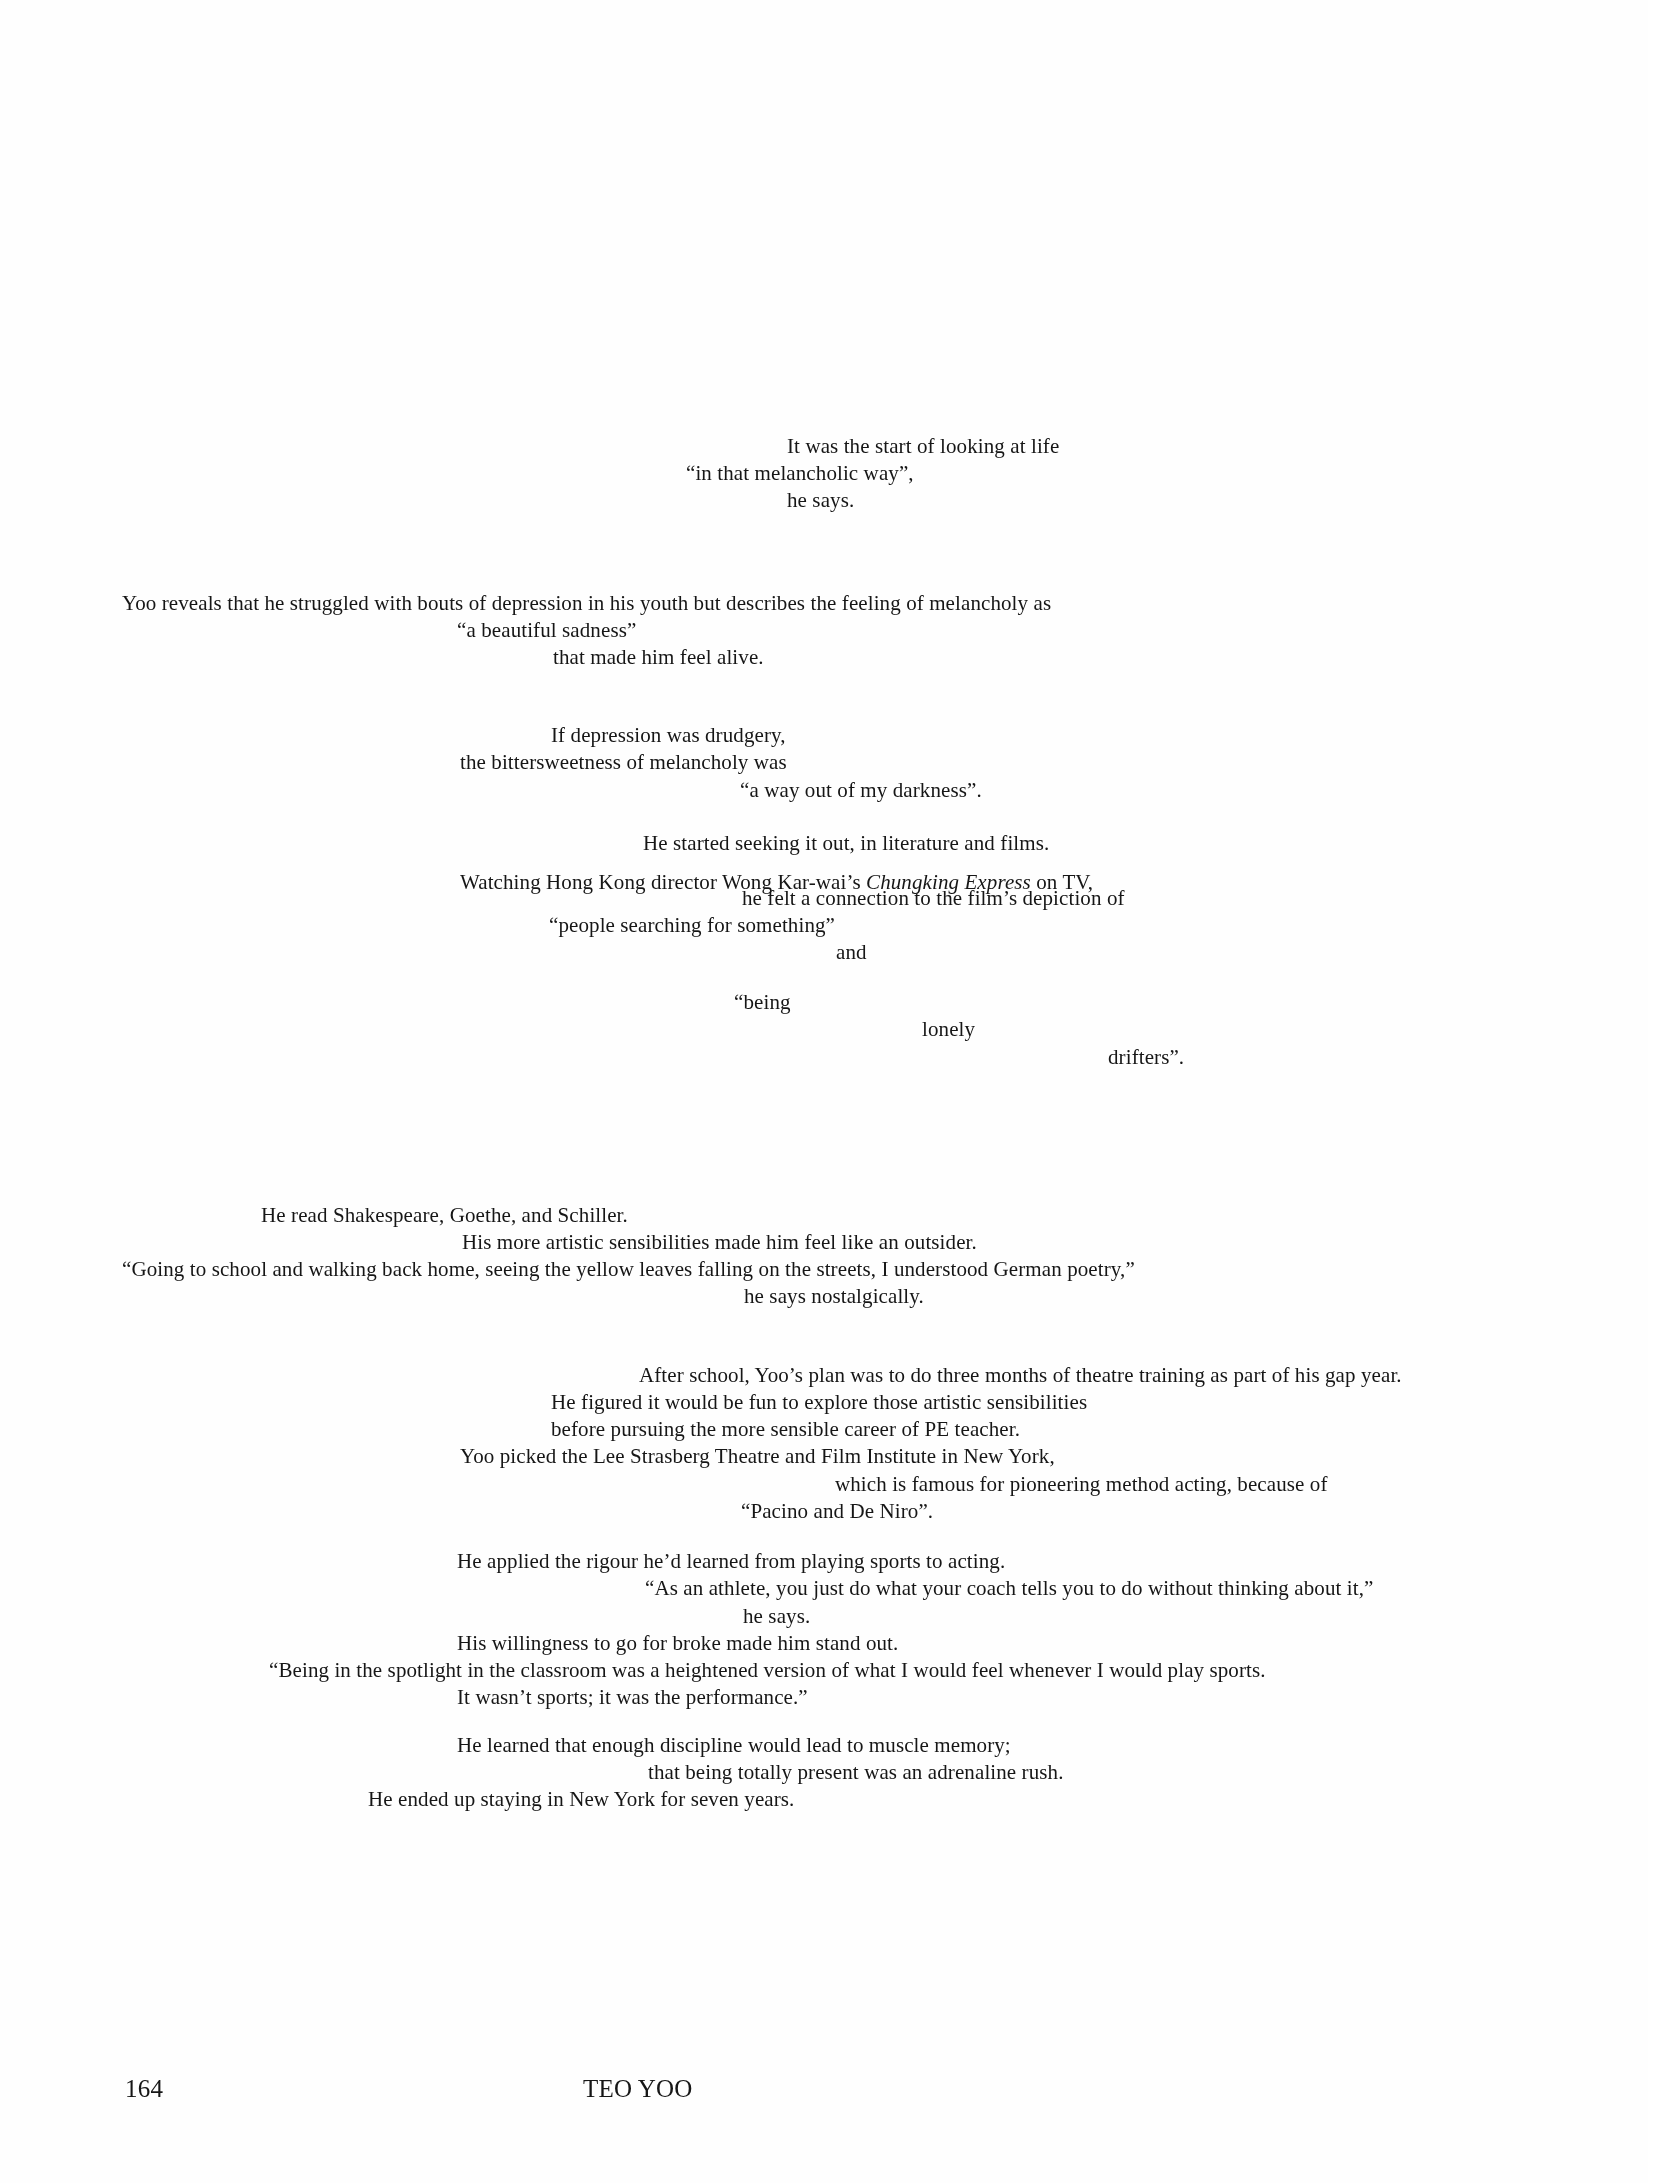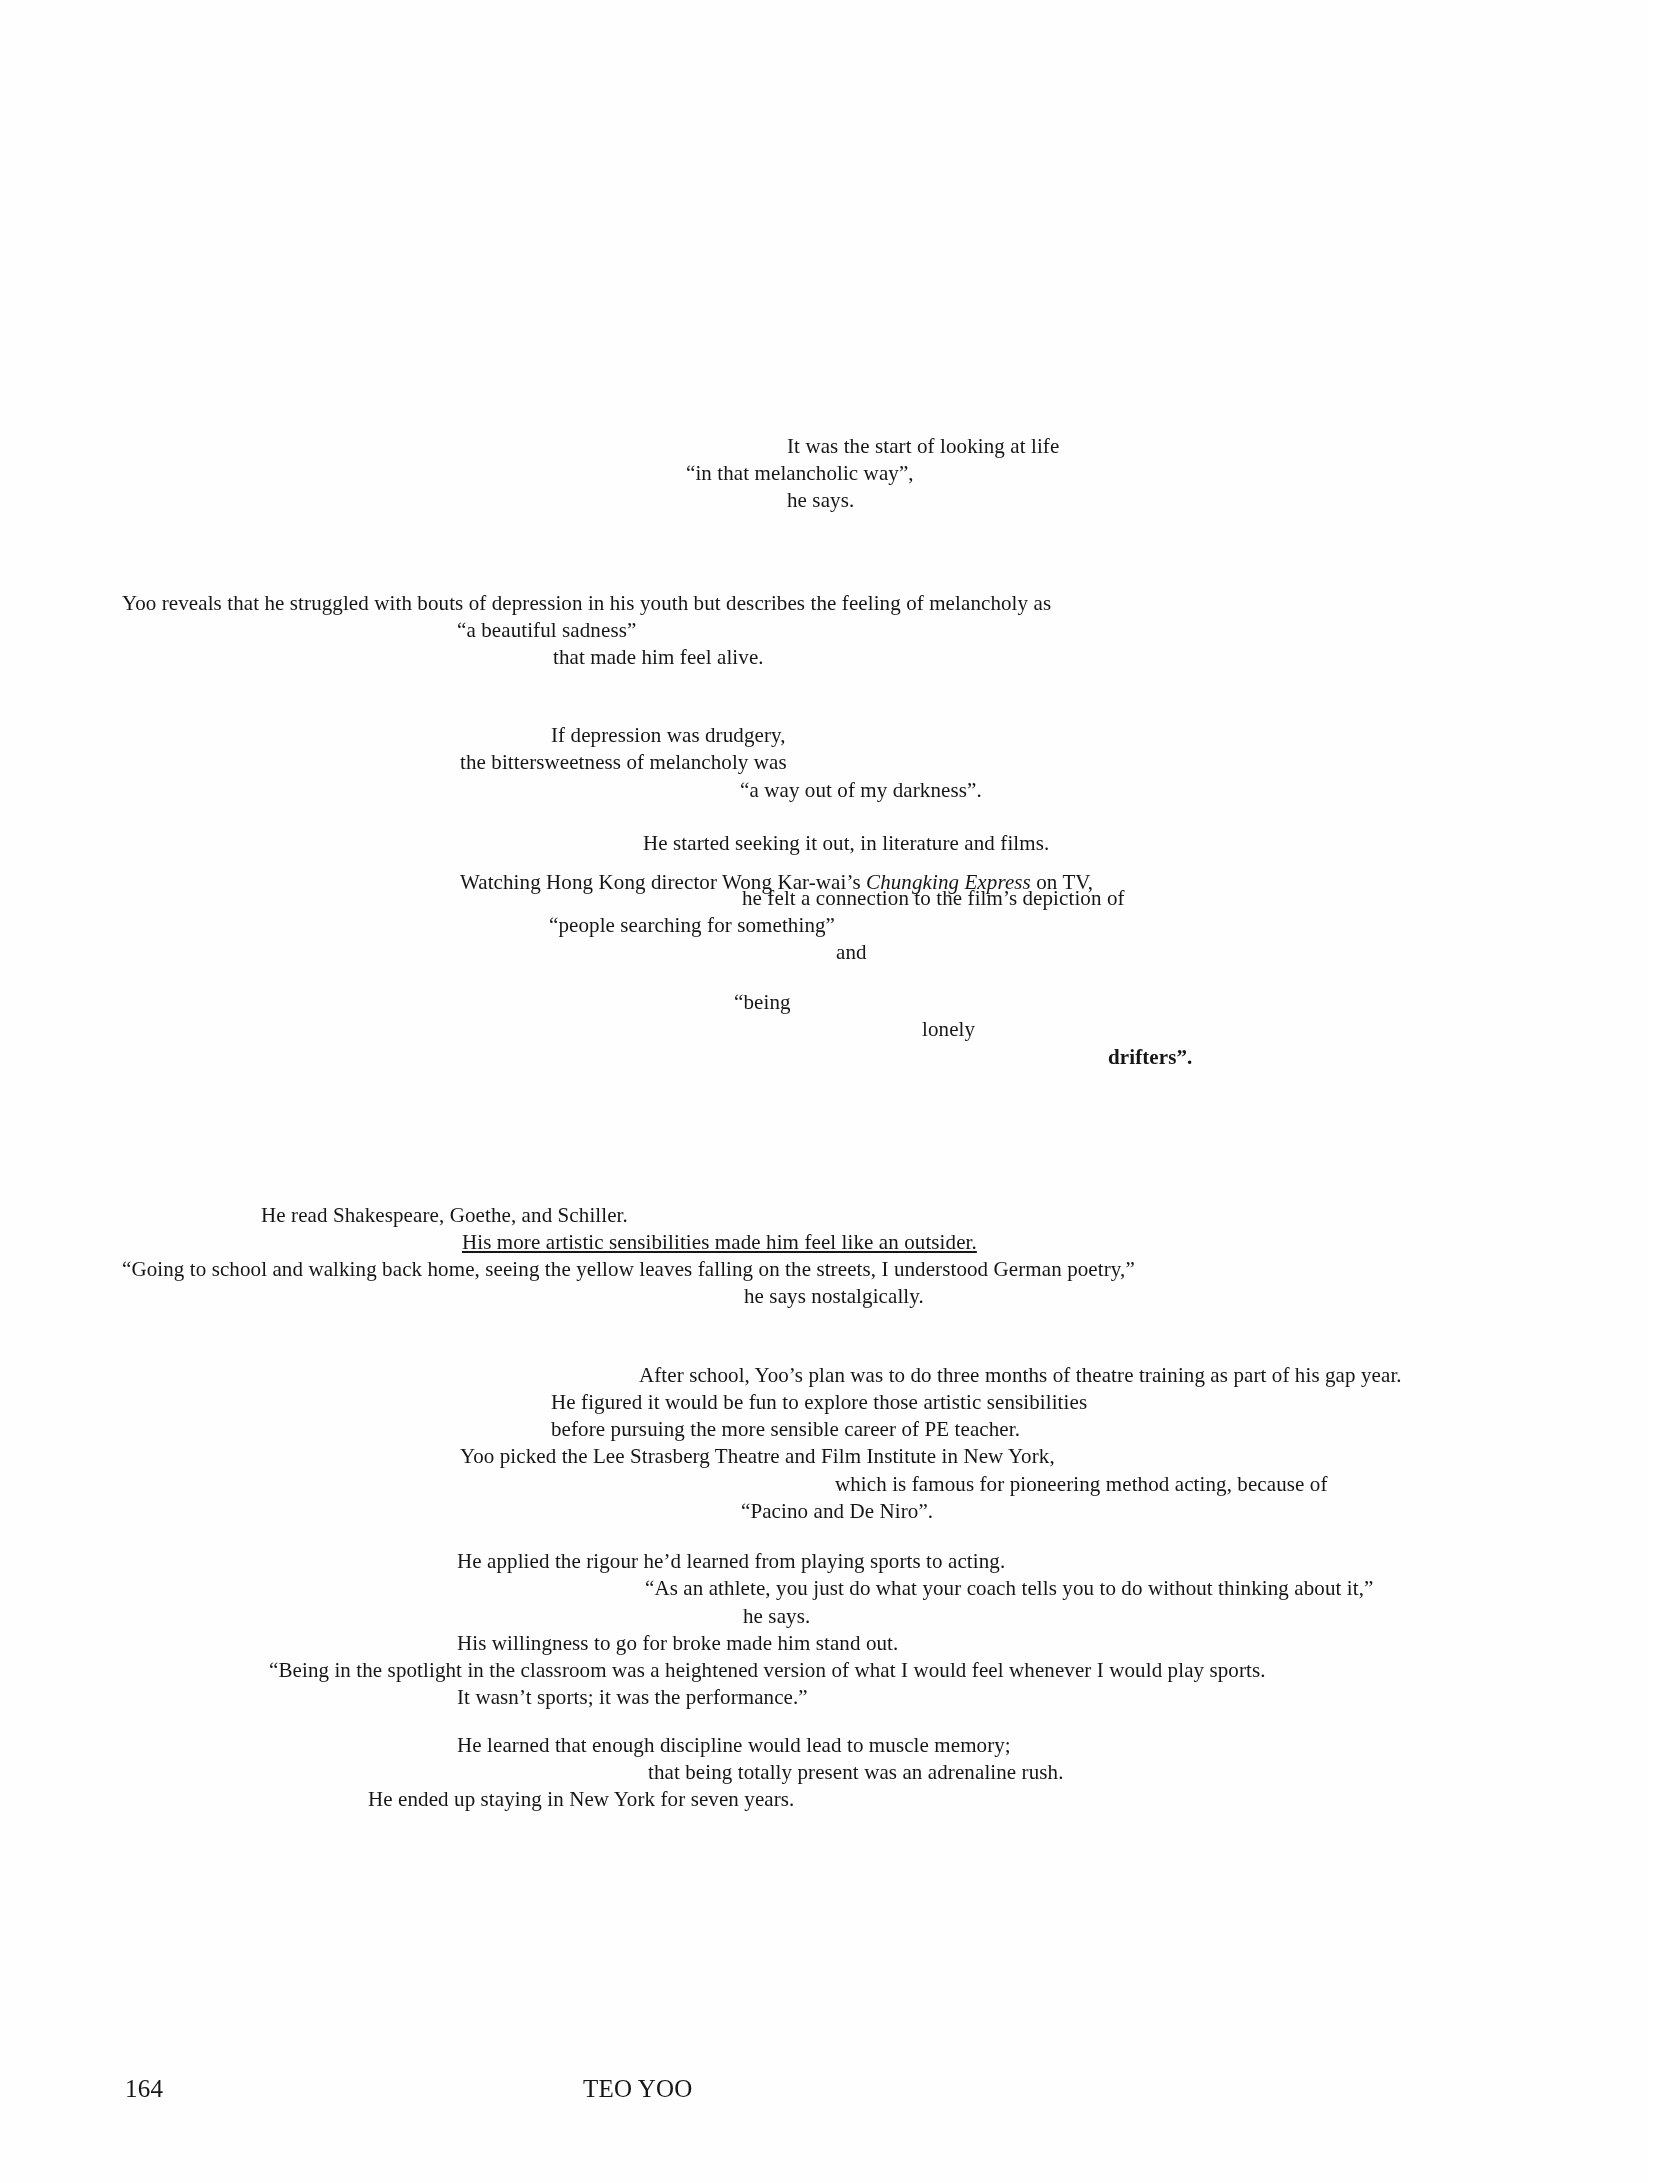--- a/index.html
+++ b/index.html
@@ -61,26 +61,26 @@
     <div class="line" style="left:643px;  top:830px;">He started seeking it out, in literature and films.</div>
     <div class="line" style="left:460px;  top:857px;margin-top:12px;"><span>Watching Hong Kong director Wong Kar-wai’s </span><span class="em">Chungking Express</span><span> on TV,</span></div>
     <div class="line" style="left:742px; top:885px;">he felt a connection to the film’s depiction of</div>
     <div class="line" style="left:549px;  top:912px;">“people searching for something”</div>
     <div class="line" style="left:836px; top:939px;">and</div>
   </div>
 
   <div>
     <div class="line" style="left:734px; top:989px;">“being</div>
     <div class="line" style="left:922px; top:1016px;">lonely</div>
-    <div class="line" style="left:1108px; top:1044px;font-weight:bold;">drifters”.</div>
+    <div class="line" style="left:1108px; top:1044px;">drifters”.</div>
   </div>
 
   <div>
     <div class="line" style="left:261px;  top:1202px;">He read Shakespeare, Goethe, and Schiller.</div>
-    <div class="line" style="left:462px;  top:1229px;text-decoration:underline;">His more artistic sensibilities made him feel like an outsider.</div>
+    <div class="line" style="left:462px;  top:1229px;">His more artistic sensibilities made him feel like an outsider.</div>
     <div class="line" style="left:122px;  top:1256px;">“Going to school and walking back home, seeing the yellow leaves falling on the streets, I understood German poetry,”</div>
     <div class="line" style="left:744px; top:1283px;">he says nostalgically.</div>
   </div>
 
   <div>
     <div class="line" style="left:639px;  top:1362px;">After school, Yoo’s plan was to do three months of theatre training as part of his gap year.</div>
     <div class="line" style="left:551px;  top:1389px;">He figured it would be fun to explore those artistic sensibilities</div>
     <div class="line" style="left:551px;  top:1416px;">before pursuing the more sensible career of PE teacher.</div>
     <div class="line" style="left:460px;  top:1443px;">Yoo picked the Lee Strasberg Theatre and Film Institute in New York,</div>
     <div class="line" style="left:835px; top:1471px;">which is famous for pioneering method acting, because of</div>

